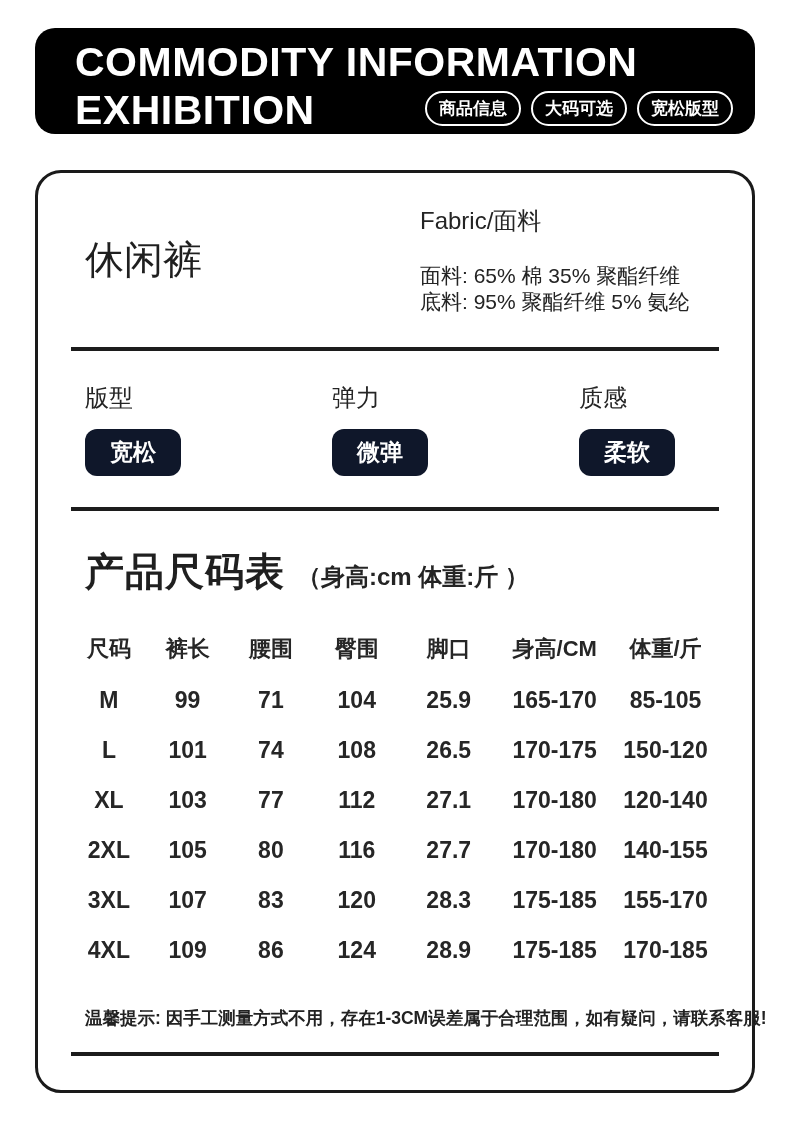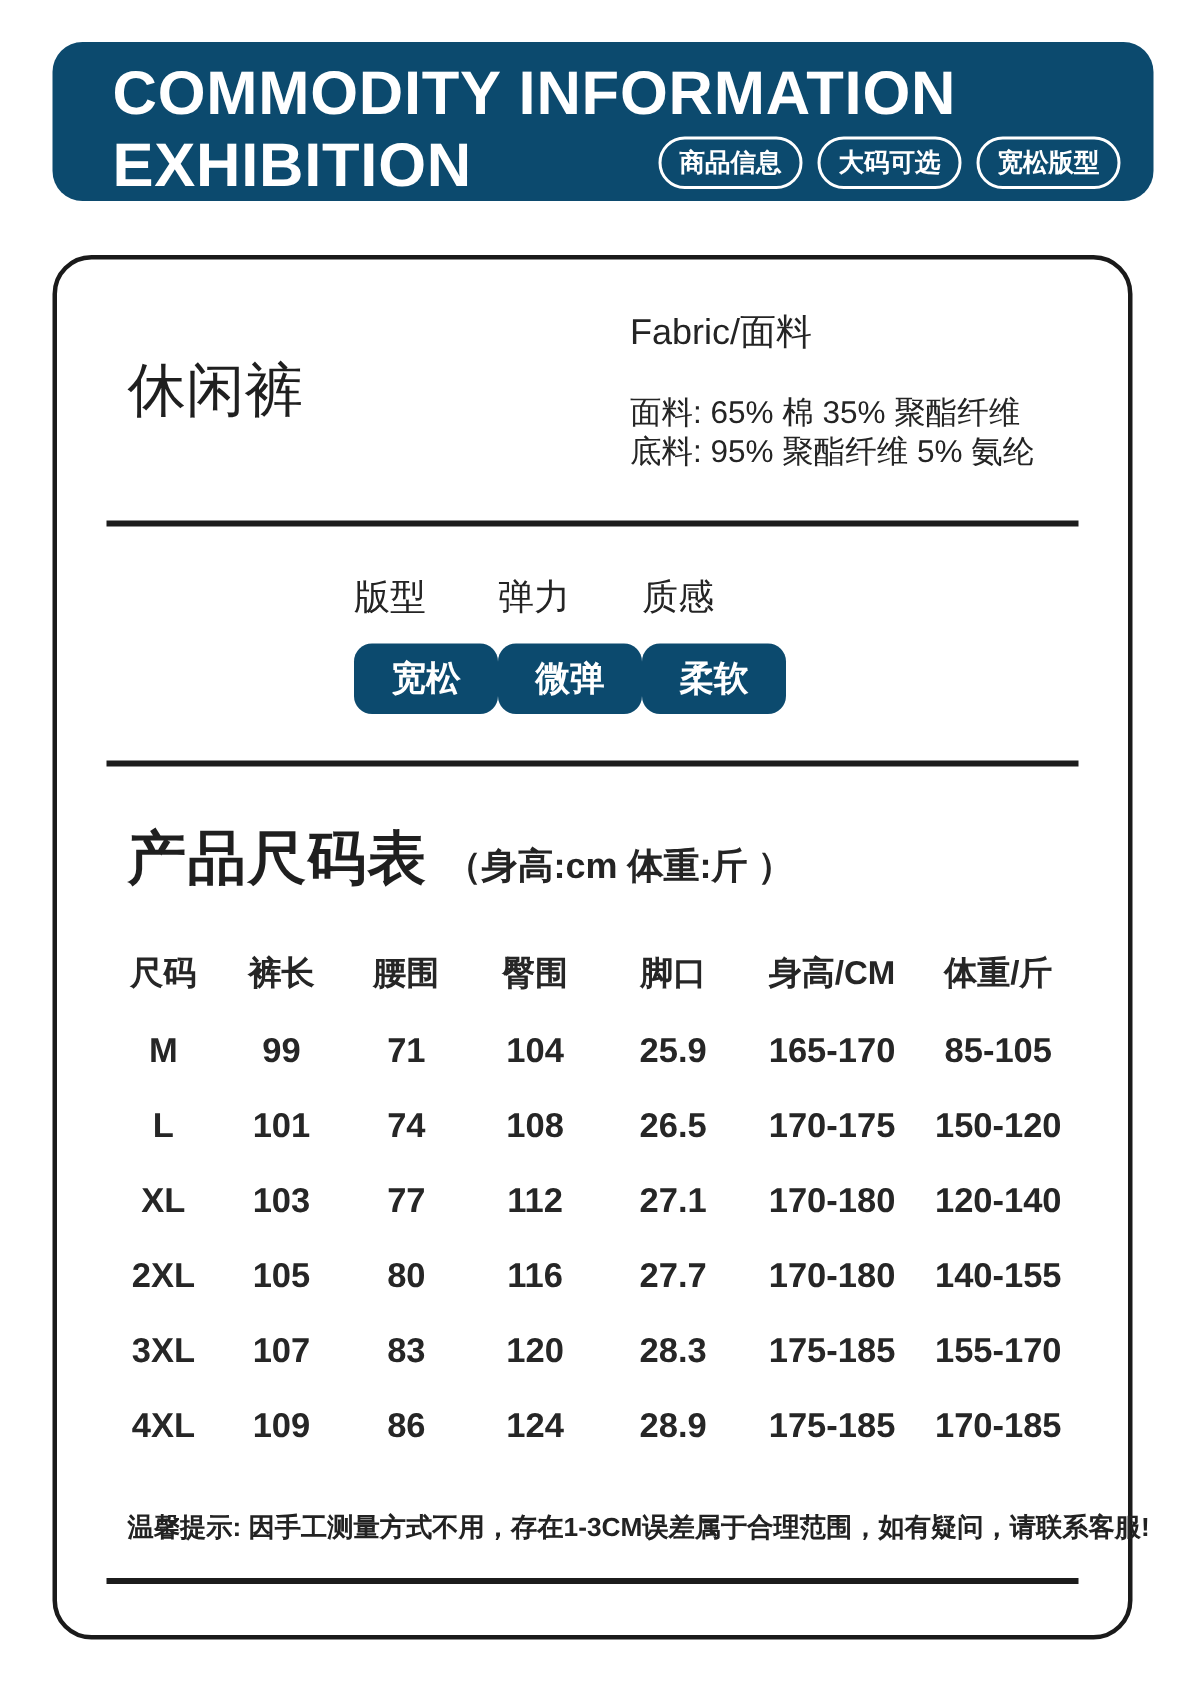--- a/index.html
+++ b/index.html
@@ -7,23 +7,23 @@
   body {
     width: 790px;
     min-height: 1126px;
     font-family: "Liberation Sans", "DejaVu Sans", sans-serif;
     color: #222222;
   }
 
   
   .header {
     position: relative;
-    margin: 28px 21px 0 35px;
+    margin: 28px 35px 0 35px;
     height: 106px;
-    background: #0c4a6e;
+    background: #000000;
     border-radius: 20px;
   }
   .header-title {
     position: absolute;
     left: 40px;
     top: 11px;
     color: #ffffff;
     font-weight: bold;
     font-size: 41px;
     line-height: 1.16;
@@ -84,31 +84,31 @@
 
   .divider {
     height: 4px;
     background: #1c1c1c;
     margin: 31px 0;
   }
 
   
   .attributes-row {
     display: flex;
-    justify-content: center;
+    justify-content: space-between;
     padding: 0 44px 0 14px;
   }
   .attr-col { display: flex; flex-direction: column; align-items: flex-start; }
   .attr-label {
     font-size: 24px;
     color: #242424;
   }
   .attr-pill {
     margin-top: 15px;
-    background: #0c4a6e;
+    background: #0f172a;
     color: #ffffff;
     font-size: 23px;
     font-weight: bold;
     padding: 8px 25px;
     border-radius: 12px;
     white-space: nowrap;
   }
 
   
   .size-title-row {

